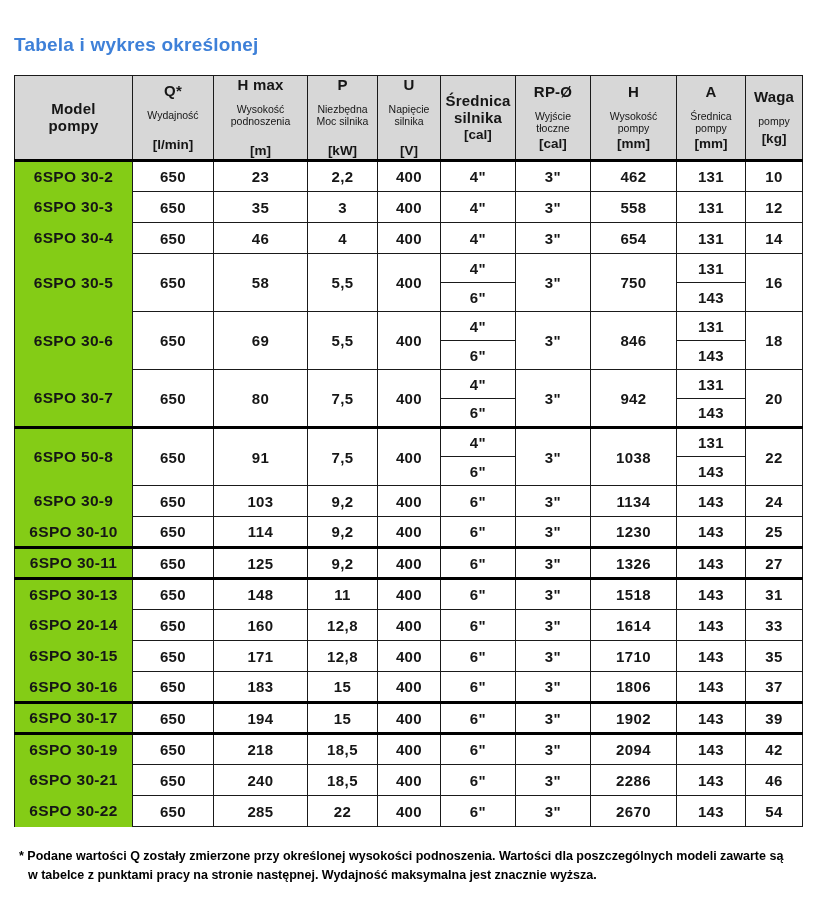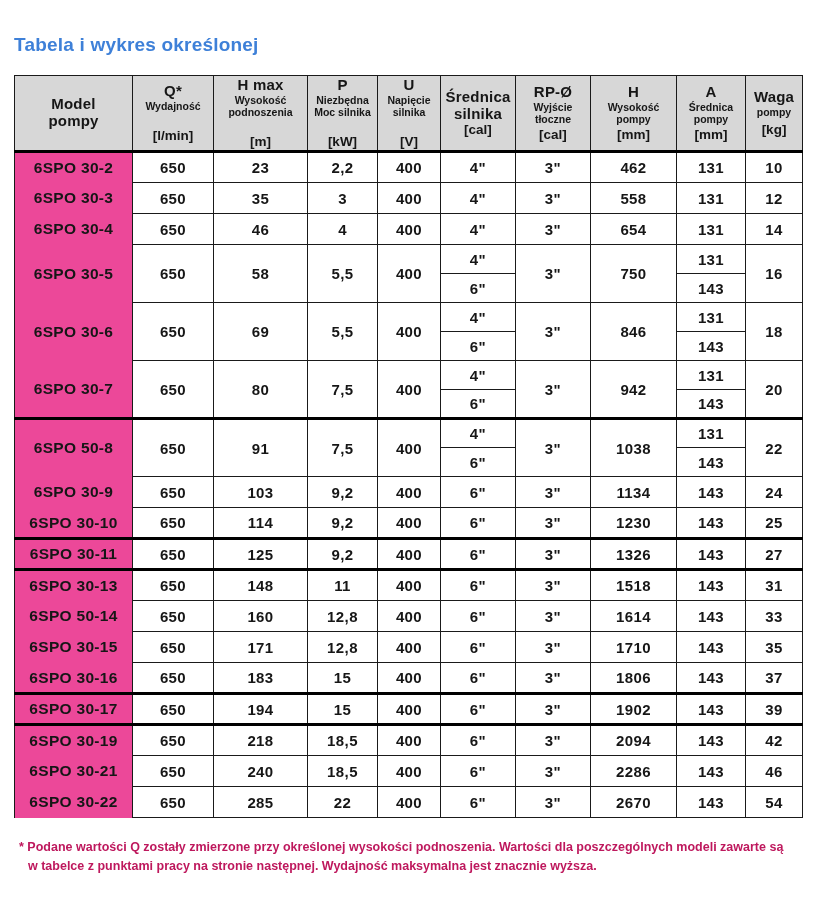--- a/index.html
+++ b/index.html
@@ -22,36 +22,36 @@
   .params th,.params td{
     border:1px solid #1a1a1a;
     text-align:center;vertical-align:middle;
     padding:1px 2px;
     font-weight:700;
   }
   .params thead tr{height:76px;}
   .params th{background:#d7d7d7;border-bottom:3px solid #000;}
   .hwrap{display:flex;flex-direction:column;align-items:center;justify-content:center;line-height:1.12;}
   .hmain{font-size:15px;font-weight:700;letter-spacing:.2px;white-space:pre-line;}
-  .hsub{font-size:10.5px;font-weight:700;margin-top:1px;}
+  .hsub{font-size:10.5px;font-weight:400;margin-top:10px;}
   .hunit{font-size:13.5px;font-weight:700;margin-top:16px;}
   .params td{font-size:15px;letter-spacing:.4px;}
   td.model{
-    background:#ec4899;
+    background:#84cc16;
     border-top-color:transparent;border-bottom-color:transparent;
     font-size:15.5px;letter-spacing:.3px;
   }
   tr.r{height:31px;}
   tr.hh{height:29px;}
   tr.g > td{border-top:3px solid #000;}
   .footnote{
     margin:20px 0 0 19px;
     width:768px;
     font-size:12.5px;font-weight:700;line-height:1.5;
-    color:#be185d;
+    color:#000000;
     padding-left:9px;text-indent:-9px;
   }
 </style>
 </head>
 <body>
 
 <h1 class="page-title">Tabela i wykres określonej</h1>
 
 <table class="params">
   <colgroup>
@@ -281,21 +281,21 @@
       <td>148</td>
       <td>11</td>
       <td>400</td>
       <td>6"</td>
       <td>3"</td>
       <td>1518</td>
       <td>143</td>
       <td>31</td>
     </tr>
     <tr class="r">
-      <td class="model">6SPO 50-14</td>
+      <td class="model">6SPO 20-14</td>
       <td>650</td>
       <td>160</td>
       <td>12,8</td>
       <td>400</td>
       <td>6"</td>
       <td>3"</td>
       <td>1614</td>
       <td>143</td>
       <td>33</td>
     </tr>

